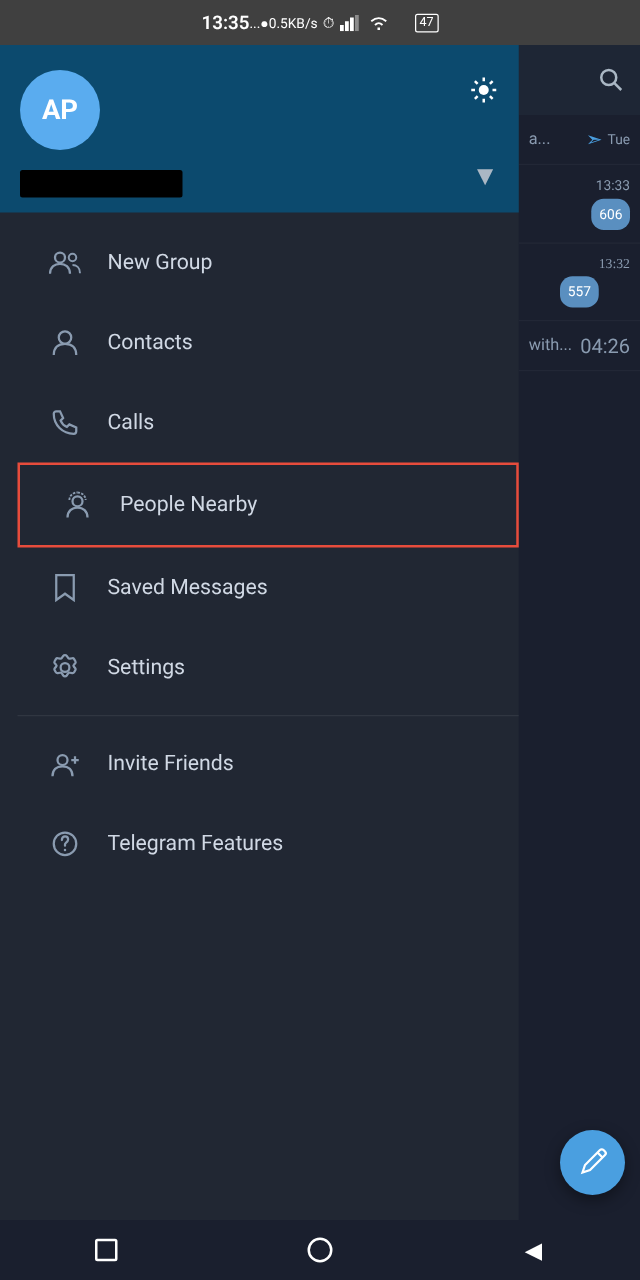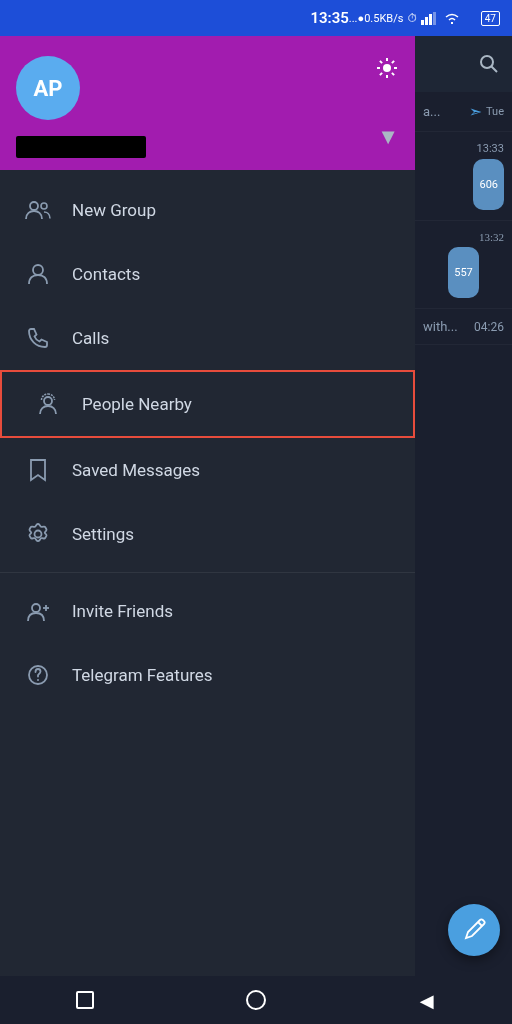--- a/index.html
+++ b/index.html
@@ -10,24 +10,24 @@
       font-family: 'Roboto', Arial, sans-serif;
       overflow: hidden;
       position: relative;
     }
 
     
     .status-bar {
       position: absolute;
       top: 0; left: 0; right: 0;
       height: 36px;
-      background: #1d4ed8;
-      display: flex;
-      align-items: center;
-      justify-content: flex-end;
+      background: #404040;
+      display: flex;
+      align-items: center;
+      justify-content: center;
       padding: 0 12px;
       z-index: 10;
     }
     .status-time {
       color: #fff;
       font-size: 15px;
       font-weight: 600;
     }
     .status-icons {
       display: flex;
@@ -49,24 +49,24 @@
     
     .drawer {
       width: 415px;
       background: #212733;
       display: flex;
       flex-direction: column;
       z-index: 5;
     }
 
     .drawer-header {
-      background: #a21caf;
+      background: #0c4a6e;
       padding: 20px 16px 12px 16px;
       display: flex;
-      align-items: flex-start;
+      align-items: center;
       justify-content: space-between;
     }
 
     .drawer-header-left {
       display: flex;
       flex-direction: column;
       align-items: flex-start;
       gap: 12px;
     }
 
@@ -101,20 +101,21 @@
       color: #aab7c4;
       font-size: 22px;
       cursor: pointer;
       margin-top: 4px;
     }
 
     
     .menu-list {
       flex: 1;
       padding: 8px 0;
+      margin-left: 14px;
     }
 
     .menu-item {
       display: flex;
       align-items: center;
       padding: 14px 20px;
       cursor: pointer;
       position: relative;
       color: #c5cdd8;
     }
@@ -190,21 +191,21 @@
       display: flex;
       justify-content: space-between;
       align-items: center;
     }
 
     .chat-badge {
       background: #5a8fc0;
       color: #fff;
       font-size: 11px;
       border-radius: 10px;
-      padding: 19px 6px;
+      padding: 6px 6px;
       min-width: 24px;
       text-align: center;
     }
 
     .chat-badge.badge-notif {
       background: #4a9fe0;
       width: 20px;
       height: 20px;
       border-radius: 50%;
       display: flex;
@@ -448,21 +449,21 @@
         </div>
         <div class="chat-item-row" style="justify-content:center;">
           <span class="chat-badge">557</span>
         </div>
       </div>
 
 
       <div class="chat-item">
         <div class="chat-item-row">
           <span style="color:#8a9bb0; font-size:13px;">with...</span>
-          <span style="color:#8a9bb0; font-size:12px;">04:26</span>
+          <span style="color:#8a9bb0; font-size:16px;">04:26</span>
         </div>
       </div>
     </div>
   </div>
 
 </div>
 
 <div class="fab">
   <svg width="26" height="26" viewBox="0 0 26 26" fill="none">
     <path d="M5 21 L7 15 L19 3 C19.8 2.2 21 2.2 21.8 3 L23 4.2 C23.8 5 23.8 6.2 23 7 L11 19 Z" stroke="#fff" stroke-width="1.8" fill="none"></path>

